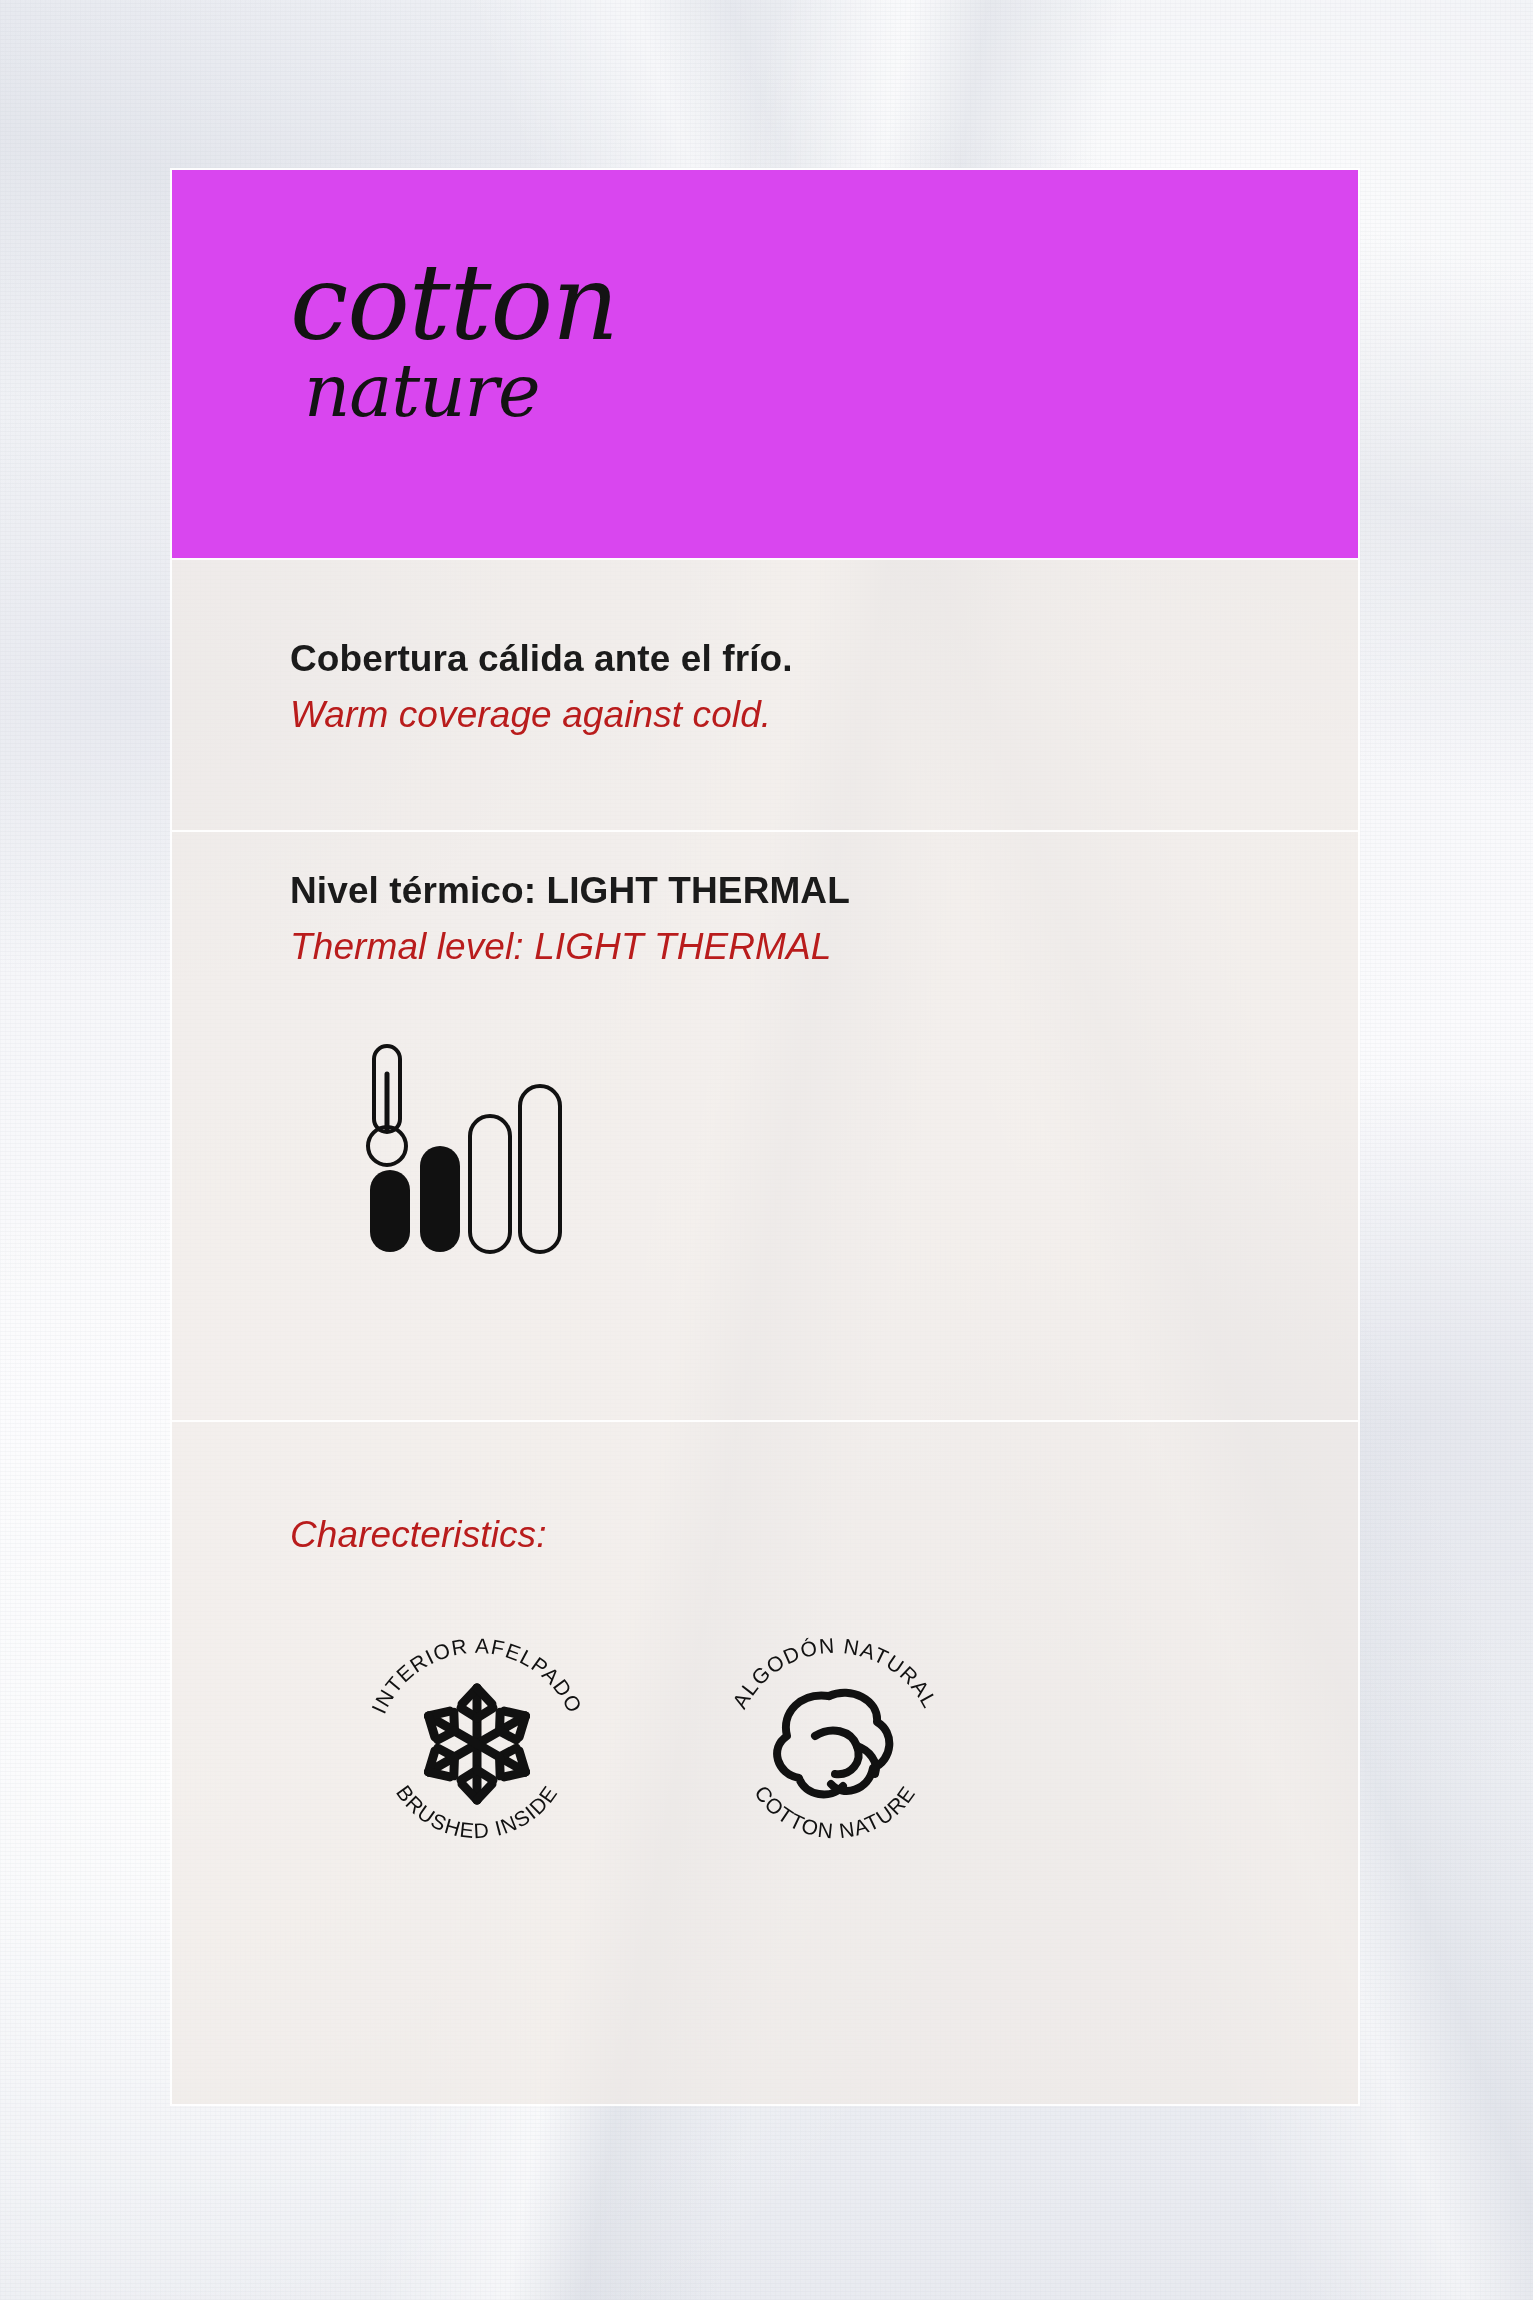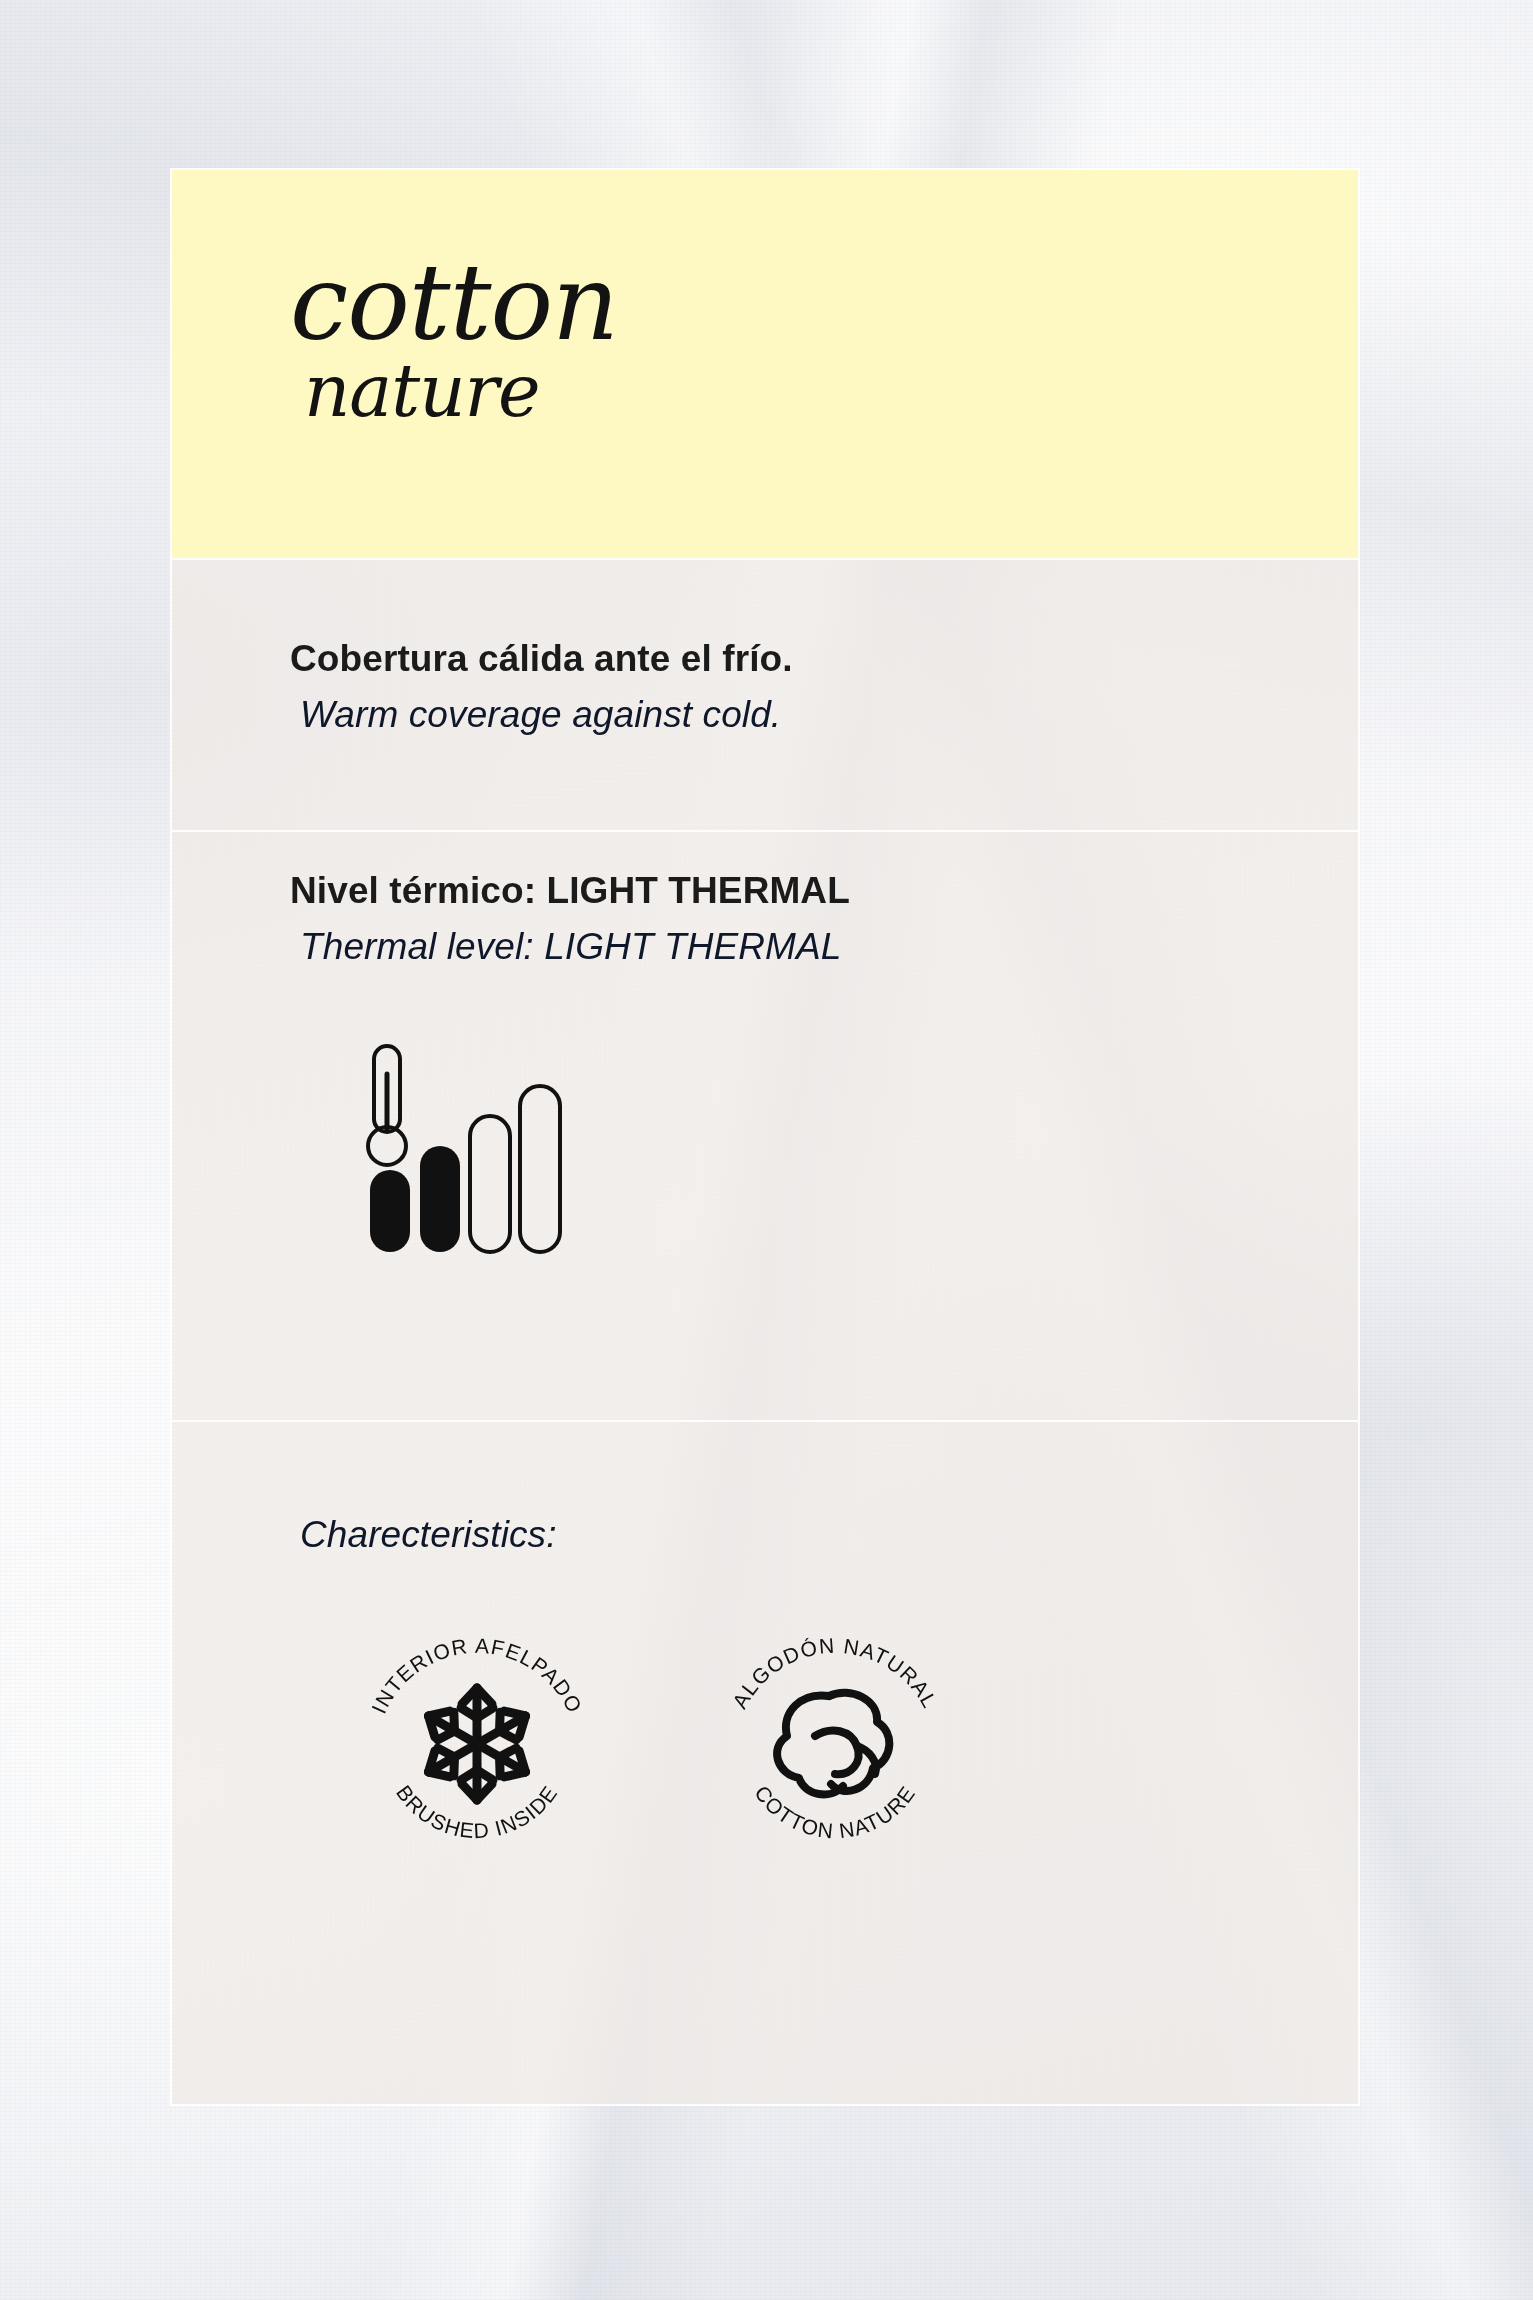--- a/index.html
+++ b/index.html
@@ -58,21 +58,21 @@
 
   .panel {
     box-sizing: border-box;
     position: relative;
   }
   .panel + .panel { border-top: 2px solid rgba(255,255,255,0.92); }
 
   
   #brand-panel {
     height: 388px;
-    background: #fef9c3;
+    background: #d946ef;
     padding: 86px 0 0 118px;
   }
   .brand-line {
     font-family: "DejaVu Serif", "Liberation Serif", serif;
     font-style: italic;
     color: #131313;
     line-height: 0.92;
     letter-spacing: -1px;
   }
   #brand-top { font-size: 104px; }
@@ -91,24 +91,23 @@
     font-family: "Liberation Sans", sans-serif;
     font-weight: bold;
     font-size: 37px;
     color: #1b1b1b;
     letter-spacing: 0.1px;
   }
   .line-en {
     font-family: "Liberation Sans", sans-serif;
     font-style: italic;
     font-size: 37px;
-    color: #0f172a;
+    color: #b91c1c;
     margin-top: 14px;
     letter-spacing: 0.1px;
-    margin-left: 10px;
   }
 
   
   #thermal-graphic {
     margin-top: 72px;
     margin-left: 72px;
   }
 
   
   #badges {

